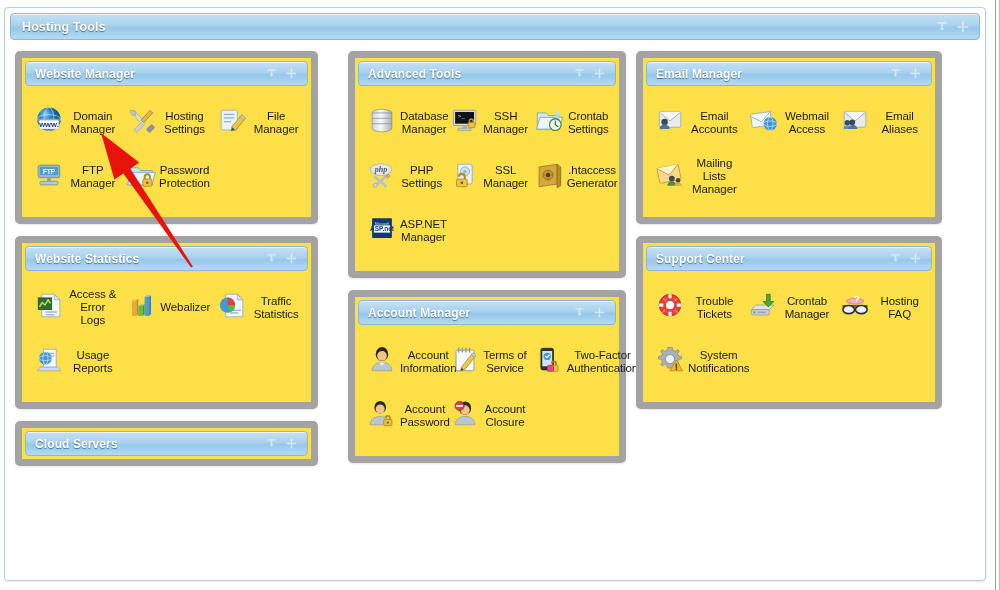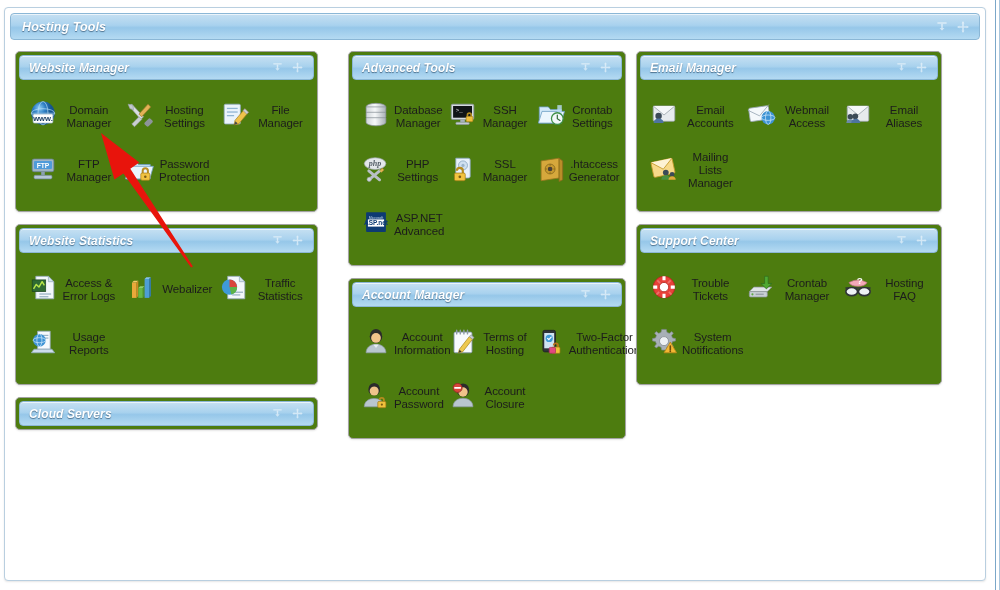--- a/index.html
+++ b/index.html
@@ -38,21 +38,20 @@
   
   .hdr {
     position: relative;
     height: 25px;
     border: 1px solid #8bb7d6;
     border-radius: 4px;
     background: linear-gradient(to bottom, #c6e0f2 0%, #a9d2ee 45%, #96c7e9 55%, #b4daf2 100%);
     box-sizing: border-box;
     display: flex; align-items: center;
     box-shadow: inset 0 1px 0 rgba(255,255,255,0.65);
-    font-style: italic;
   }
   .hdr .title {
     font-size: 12px; font-weight: bold; color: #ffffff;
     text-shadow: 0 1px 1px rgba(60,95,125,0.85);
     padding-left: 9px; letter-spacing: 0.1px;
     white-space: nowrap;
   }
   .hdr .ctrls {
     margin-left: auto; display: flex; align-items: center;
     gap: 9px; padding-right: 10px;
@@ -70,22 +69,22 @@
     display: flex; gap: 10px;
     align-items: flex-start;
   }
   .col { display: flex; flex-direction: column; gap: 12px; }
   .col.c1 { width: 303px; }
   .col.c2 { width: 278px; padding-left: 20px; }
   .col.c3 { width: 306px; }
 
   
   .panel {
-    background: #4d7c0f;
-    border: 1px solid #a3a3a3;
+    background: #fde047;
+    border: 7px solid #a3a3a3;
     border-radius: 5px;
     box-shadow: 0 1px 2px rgba(0,0,0,0.10);
     padding: 3px;
     box-sizing: border-box;
   }
   .panel .body {
     padding: 10px 4px 10px 4px;
   }
   .grid {
     display: flex; flex-wrap: wrap;
@@ -446,21 +445,21 @@
                 </div>
                 <div class="tile">
                   <span class="ico">
                     <svg viewBox="0 0 40 40" width="36" height="36">
     <rect x="9" y="8" width="22" height="22" rx="1" fill="#0d3a73"></rect>
     <text x="20" y="15" font-size="4" text-anchor="middle" fill="#c5d8ee" font-family="'Liberation Sans',sans-serif">Microsoft</text>
     <rect x="11" y="16" width="18" height="8" fill="#ffffff"></rect>
     <text x="20" y="22.6" font-size="7.2" font-weight="bold" text-anchor="middle" fill="#0d3a73" font-family="'Liberation Sans',sans-serif">ASP.net</text>
   </svg>
                   </span>
-                  <span class="lbl">ASP.NET Advanced</span>
+                  <span class="lbl">ASP.NET Manager</span>
                 </div>
               </div>
             </div>
           </div>
           <div class="panel">
             <div class="hdr">
               <span class="title">Account Manager</span>
               <span class="ctrls">
                 <span>
                   <svg width="11" height="11" viewBox="0 0 12 12">
@@ -494,21 +493,21 @@
                 <div class="tile">
                   <span class="ico">
                     <svg viewBox="0 0 40 40" width="36" height="36">
     <rect x="10" y="9" width="20" height="23" rx="1.5" fill="#f7fafc" stroke="#7f93a5" stroke-width="1"></rect>
     <path d="M13 7 v4 M17 7 v4 M21 7 v4 M25 7 v4" stroke="#8d9aa6" stroke-width="1.6" stroke-linecap="round"></path>
     <path d="M16 28 L27 14 l3.5 3 L19.5 31 L15 32 Z" fill="#eec94f" stroke="#a8871f" stroke-width="0.8"></path>
     <path d="M27 14 l3.5 3 1.8 -2 -3.5 -3 z" fill="#c6ccd2" stroke="#8d949b" stroke-width="0.7"></path>
     <path d="M15 32 l1.2 -3.4 2.3 2.2 z" fill="#3b3b3b"></path>
   </svg>
                   </span>
-                  <span class="lbl">Terms of Hosting</span>
+                  <span class="lbl">Terms of Service</span>
                 </div>
                 <div class="tile">
                   <span class="ico">
                     <svg viewBox="0 0 40 40" width="36" height="36">
     <rect x="11" y="7" width="14" height="24" rx="2" fill="#2f3338" stroke="#1c1f22" stroke-width="0.8"></rect>
     <rect x="12.5" y="10" width="11" height="17" fill="#cfe3f2"></rect>
     <circle cx="18" cy="16" r="4" fill="#3f9ad6"></circle>
     <path d="M16.2 16 l1.4 1.5 2.6 -3" stroke="#ffffff" stroke-width="1.3" fill="none" stroke-linecap="round"></path>
     <path d="M22 24 a3.4 3.4 0 0 1 6.8 0 v2.4 h-2 v-2.4 a1.4 1.4 0 0 0 -2.8 0 z" fill="#b9731f"></path>
     <rect x="21" y="25.6" width="9" height="7" rx="1.3" fill="#f0c13c" stroke="#a07a16" stroke-width="0.8"></rect>

